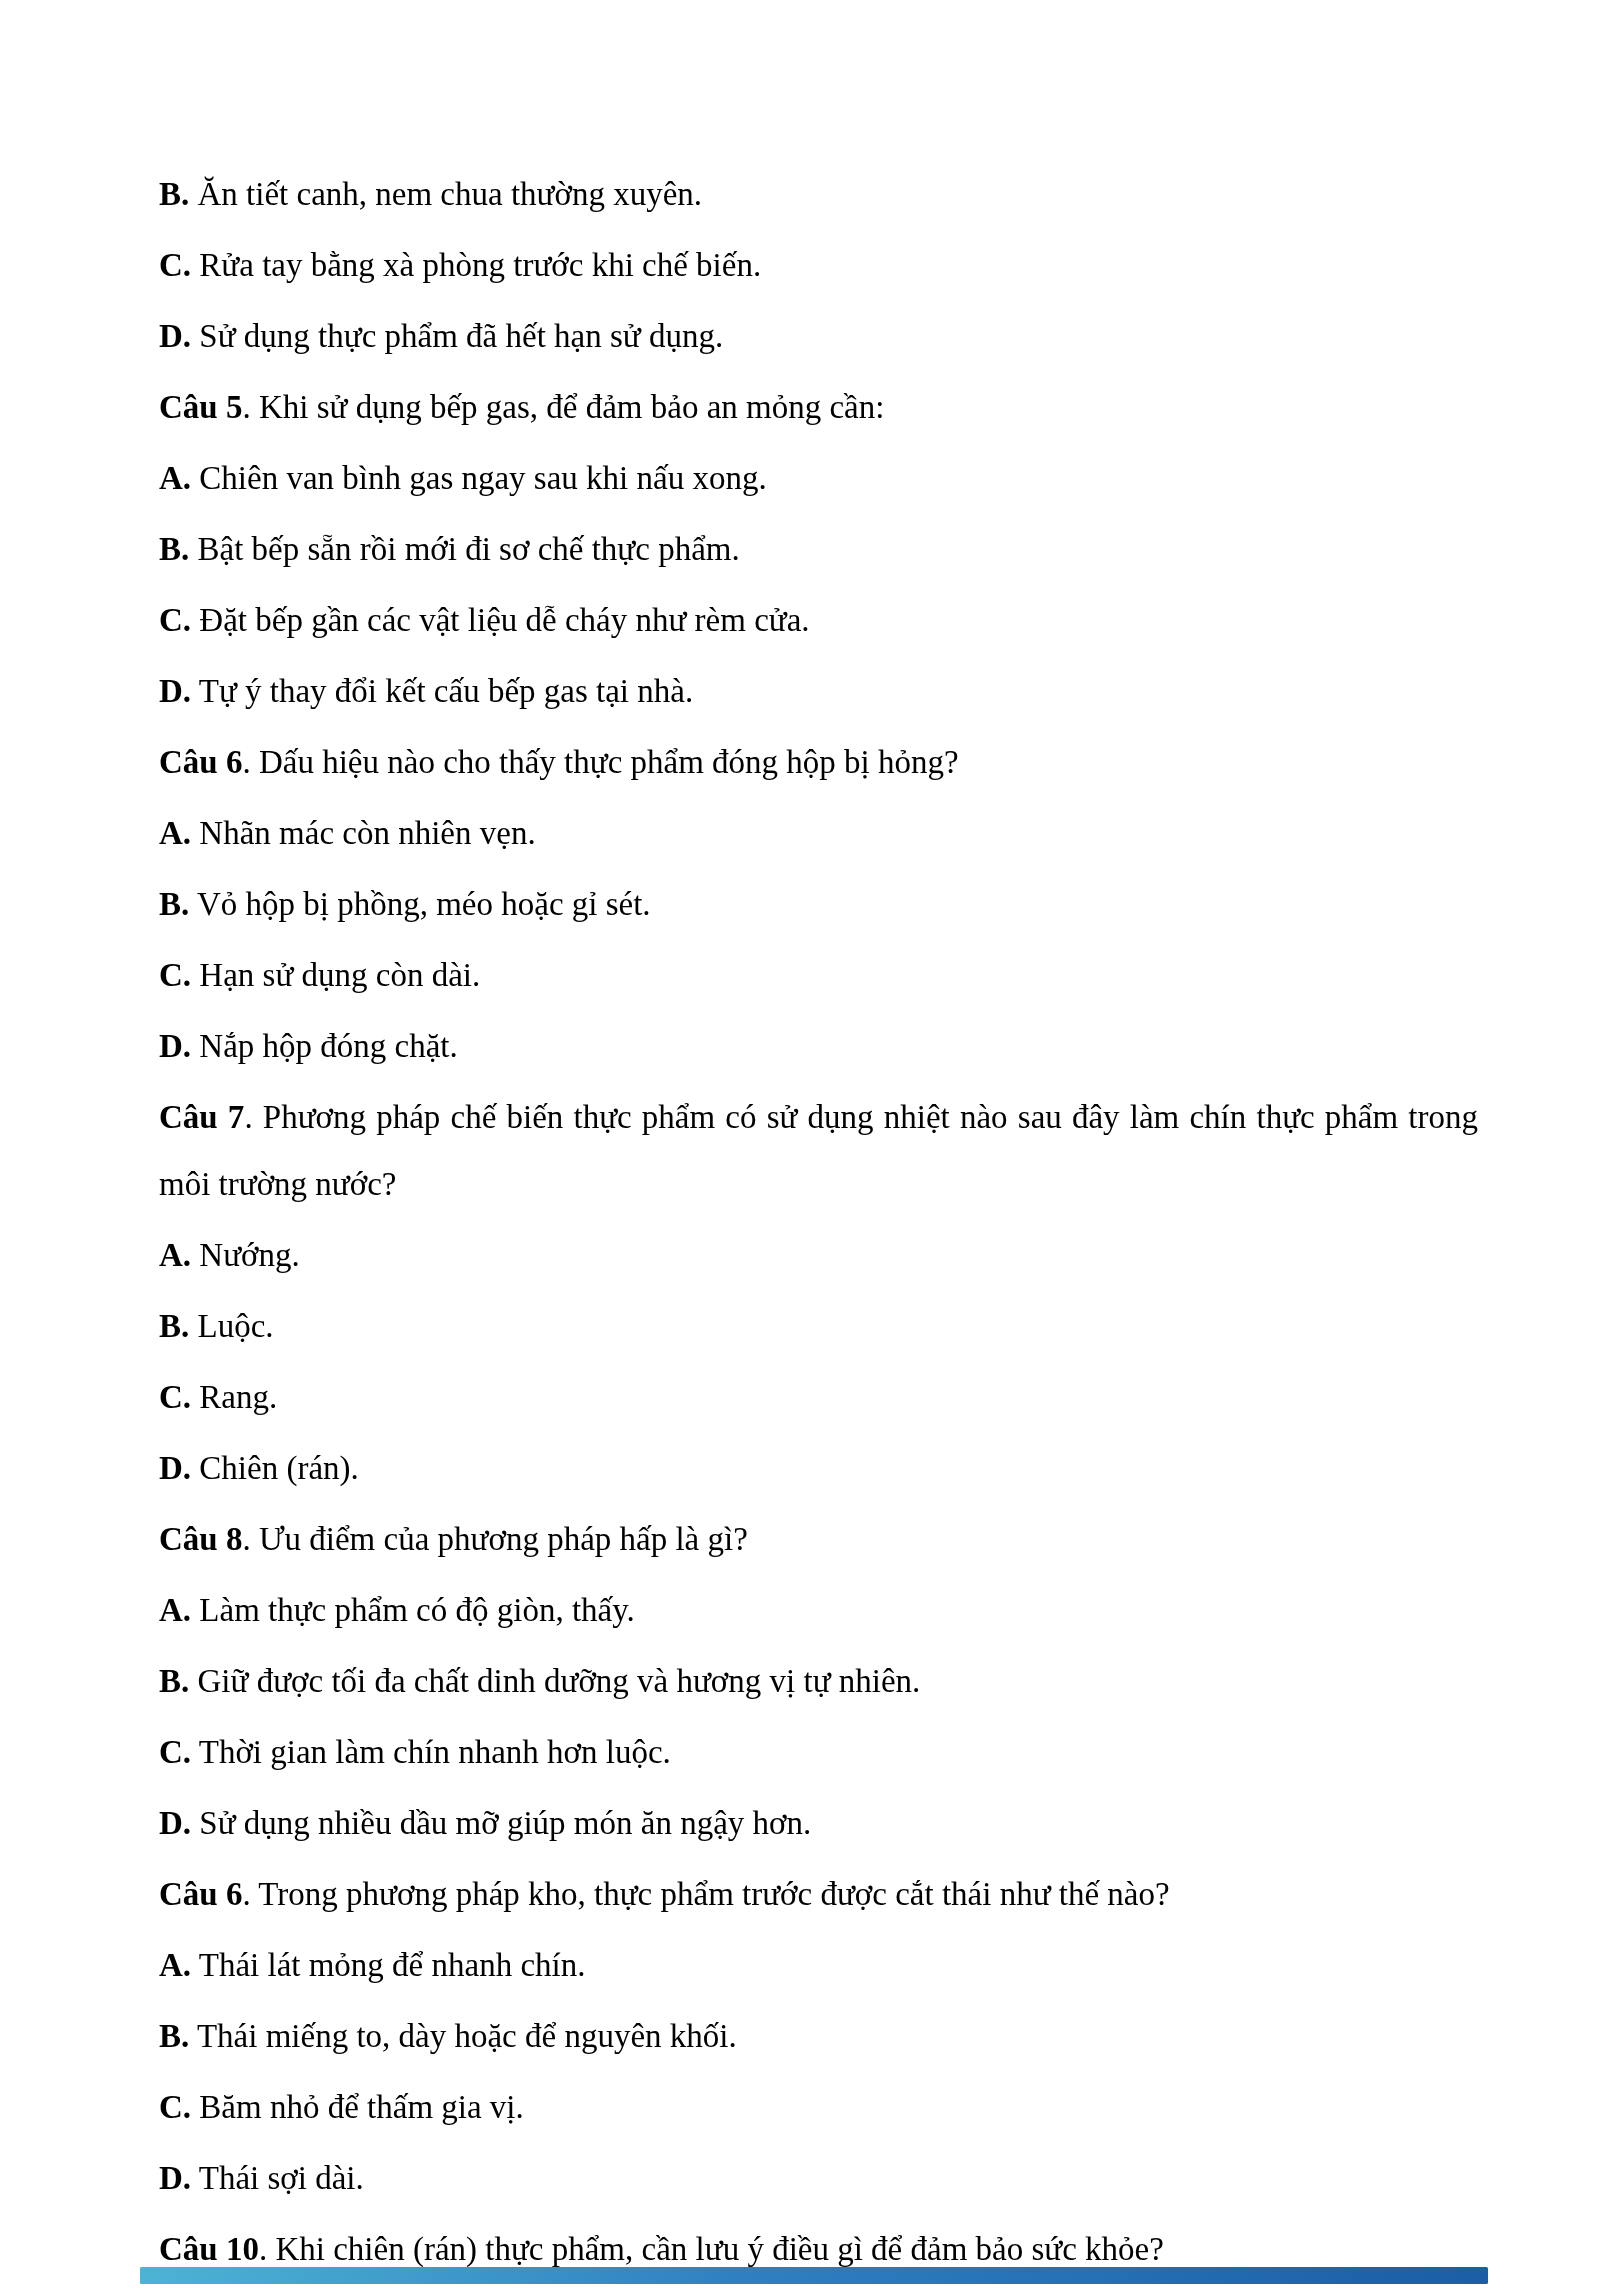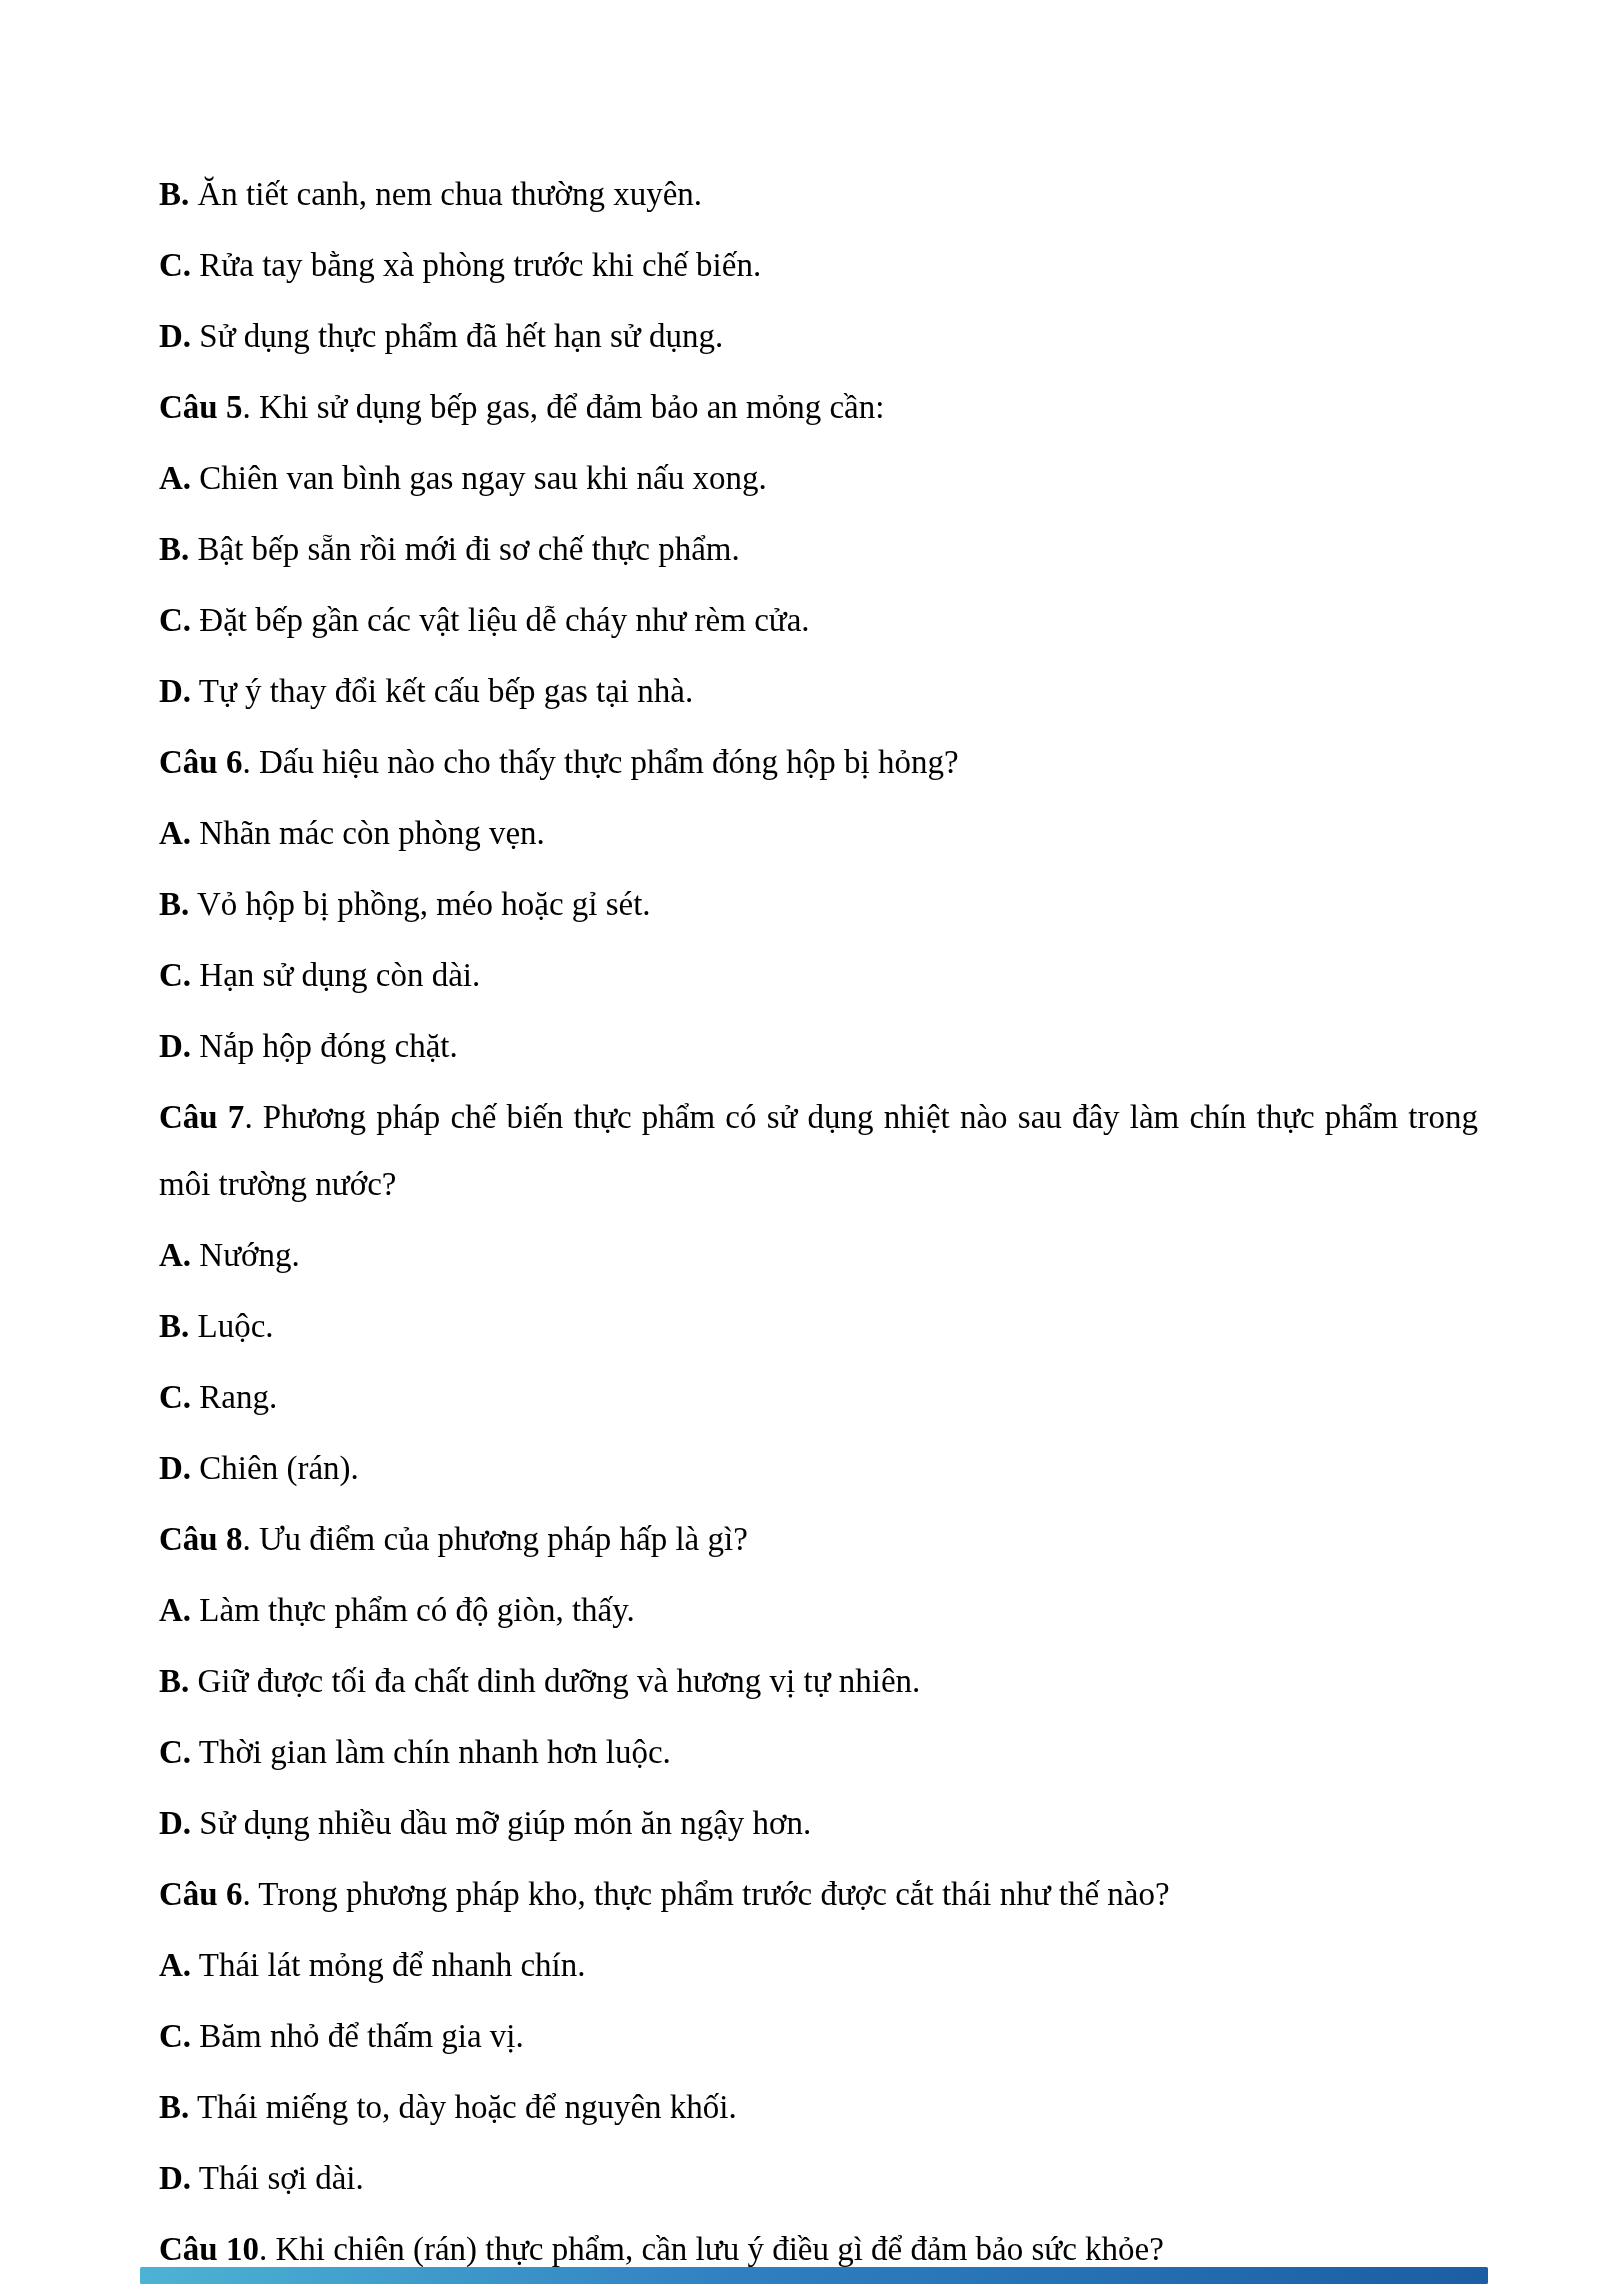--- a/index.html
+++ b/index.html
@@ -46,37 +46,37 @@
   <div>
       <p class="line"><b>B.</b><span> Ăn tiết canh, nem chua thường xuyên.</span></p>
       <p class="line"><b>C.</b><span> Rửa tay bằng xà phòng trước khi chế biến.</span></p>
       <p class="line"><b>D.</b><span> Sử dụng thực phẩm đã hết hạn sử dụng.</span></p>
       <p class="line"><b>Câu 5</b><span>. Khi sử dụng bếp gas, để đảm bảo an mỏng cần:</span></p>
       <p class="line"><b>A.</b><span> Chiên van bình gas ngay sau khi nấu xong.</span></p>
       <p class="line"><b>B.</b><span> Bật bếp sẵn rồi mới đi sơ chế thực phẩm.</span></p>
       <p class="line"><b>C.</b><span> Đặt bếp gần các vật liệu dễ cháy như rèm cửa.</span></p>
       <p class="line"><b>D.</b><span> Tự ý thay đổi kết cấu bếp gas tại nhà.</span></p>
       <p class="line"><b>Câu 6</b><span>. Dấu hiệu nào cho thấy thực phẩm đóng hộp bị hỏng?</span></p>
-      <p class="line"><b>A.</b><span> Nhãn mác còn phòng vẹn.</span></p>
+      <p class="line"><b>A.</b><span> Nhãn mác còn nhiên vẹn.</span></p>
       <p class="line"><b>B.</b><span> Vỏ hộp bị phồng, méo hoặc gỉ sét.</span></p>
       <p class="line"><b>C.</b><span> Hạn sử dụng còn dài.</span></p>
       <p class="line"><b>D.</b><span> Nắp hộp đóng chặt.</span></p>
       <p class="line"><b>Câu 7</b><span>. Phương pháp chế biến thực phẩm có sử dụng nhiệt nào sau đây làm chín thực phẩm trong môi trường nước?</span></p>
       <p class="line"><b>A.</b><span> Nướng.</span></p>
       <p class="line"><b>B.</b><span> Luộc.</span></p>
       <p class="line"><b>C.</b><span> Rang.</span></p>
       <p class="line"><b>D.</b><span> Chiên (rán).</span></p>
       <p class="line"><b>Câu 8</b><span>. Ưu điểm của phương pháp hấp là gì?</span></p>
       <p class="line"><b>A.</b><span> Làm thực phẩm có độ giòn, thấy.</span></p>
       <p class="line"><b>B.</b><span> Giữ được tối đa chất dinh dưỡng và hương vị tự nhiên.</span></p>
       <p class="line"><b>C.</b><span> Thời gian làm chín nhanh hơn luộc.</span></p>
       <p class="line"><b>D.</b><span> Sử dụng nhiều dầu mỡ giúp món ăn ngậy hơn.</span></p>
       <p class="line"><b>Câu 6</b><span>. Trong phương pháp kho, thực phẩm trước được cắt thái như thế nào?</span></p>
       <p class="line"><b>A.</b><span> Thái lát mỏng để nhanh chín.</span></p>
+      <p class="line"><b>B.</b><span> Thái miếng to, dày hoặc để nguyên khối.</span></p>
       <p class="line"><b>C.</b><span> Băm nhỏ để thấm gia vị.</span></p>
-      <p class="line"><b>B.</b><span> Thái miếng to, dày hoặc để nguyên khối.</span></p>
       <p class="line"><b>D.</b><span> Thái sợi dài.</span></p>
       <p class="line"><b>Câu 10</b><span>. Khi chiên (rán) thực phẩm, cần lưu ý điều gì để đảm bảo sức khỏe?</span></p>
     </div>
 </div>
 
 <div class="footer-bar" style="background: linear-gradient(90deg, rgb(77, 179, 212) 0%, rgb(47, 127, 193) 45%, rgb(27, 94, 166) 100%);"></div>
 
 
 </body></html>

